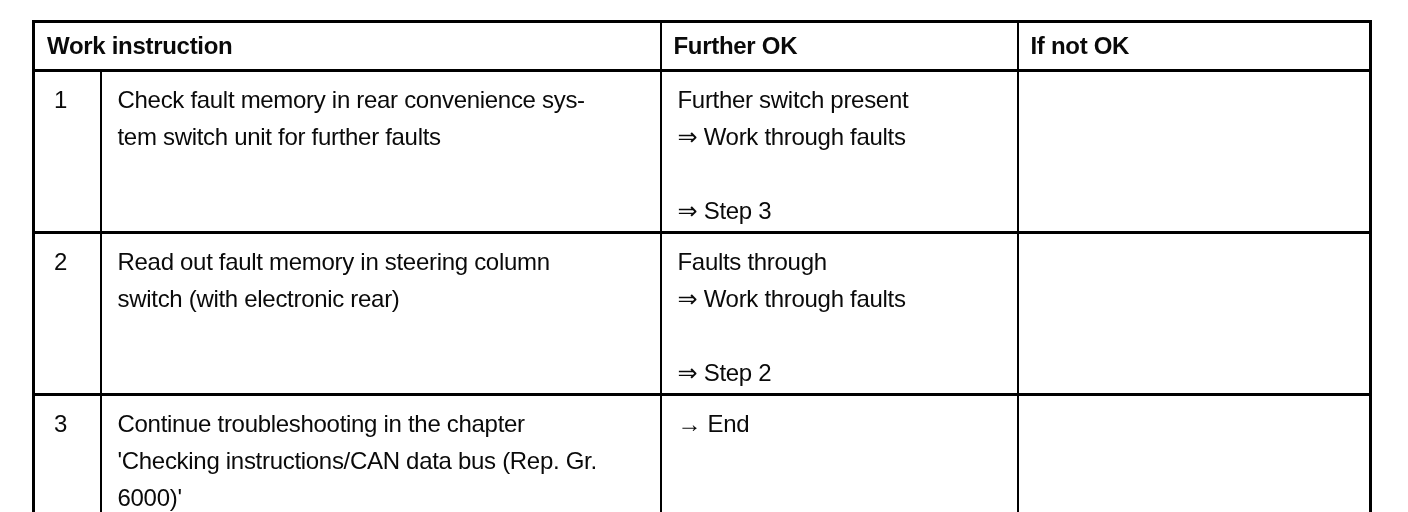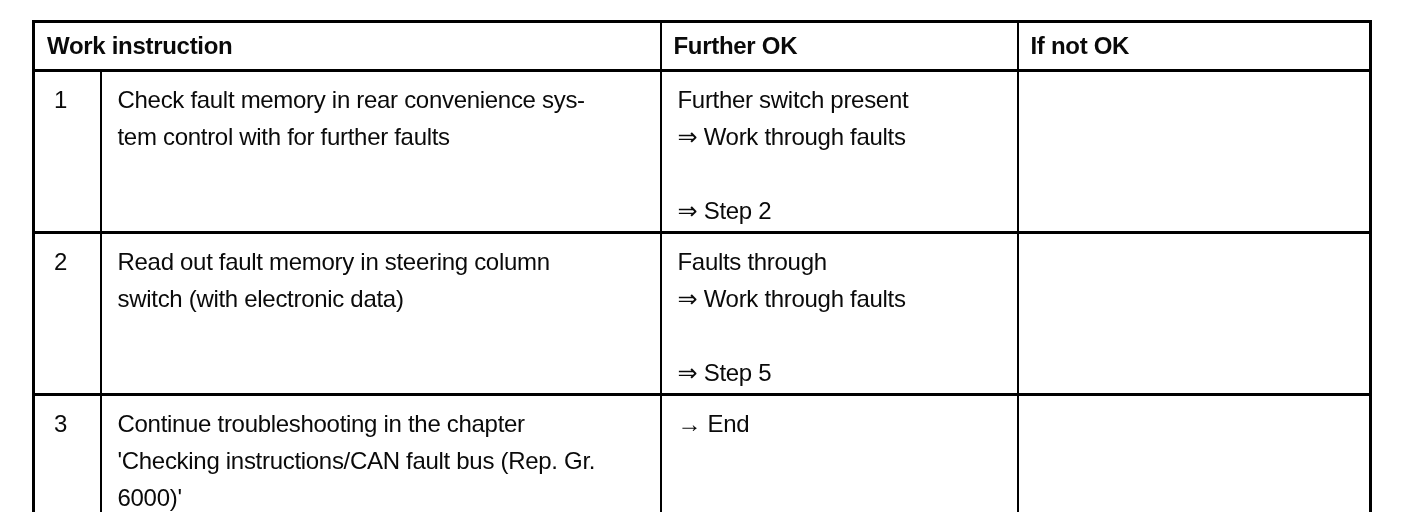--- a/index.html
+++ b/index.html
@@ -66,57 +66,57 @@
       <th>If not OK</th>
     </tr>
   </thead>
   <tbody>
     <tr class="row-1">
       <td class="num-cell">
         <div class="line">1</div>
       </td>
       <td>
         <div class="line">Check fault memory in rear convenience sys-</div>
-        <div class="line">tem control with for further faults</div>
+        <div class="line">tem switch unit for further faults</div>
       </td>
       <td>
         <div class="line">Further switch present</div>
         <div class="line">⇒ Work through faults</div>
         <div class="line"></div>
-        <div class="line">⇒ Step 2</div>
+        <div class="line">⇒ Step 3</div>
       </td>
       <td>
         <div class="line"></div>
       </td>
     </tr>
     <tr class="row-2">
       <td class="num-cell">
         <div class="line">2</div>
       </td>
       <td>
         <div class="line">Read out fault memory in steering column</div>
-        <div class="line">switch (with electronic data)</div>
+        <div class="line">switch (with electronic rear)</div>
       </td>
       <td>
         <div class="line">Faults through</div>
         <div class="line">⇒ Work through faults</div>
         <div class="line"></div>
-        <div class="line">⇒ Step 5</div>
+        <div class="line">⇒ Step 2</div>
       </td>
       <td>
         <div class="line"></div>
       </td>
     </tr>
     <tr class="row-3">
       <td class="num-cell">
         <div class="line">3</div>
       </td>
       <td>
         <div class="line">Continue troubleshooting in the chapter</div>
-        <div class="line">'Checking instructions/CAN fault bus (Rep. Gr.</div>
+        <div class="line">'Checking instructions/CAN data bus (Rep. Gr.</div>
         <div class="line">6000)'</div>
       </td>
       <td>
         <div class="line">→ End</div>
       </td>
       <td>
         <div class="line"></div>
       </td>
     </tr>
   </tbody>

